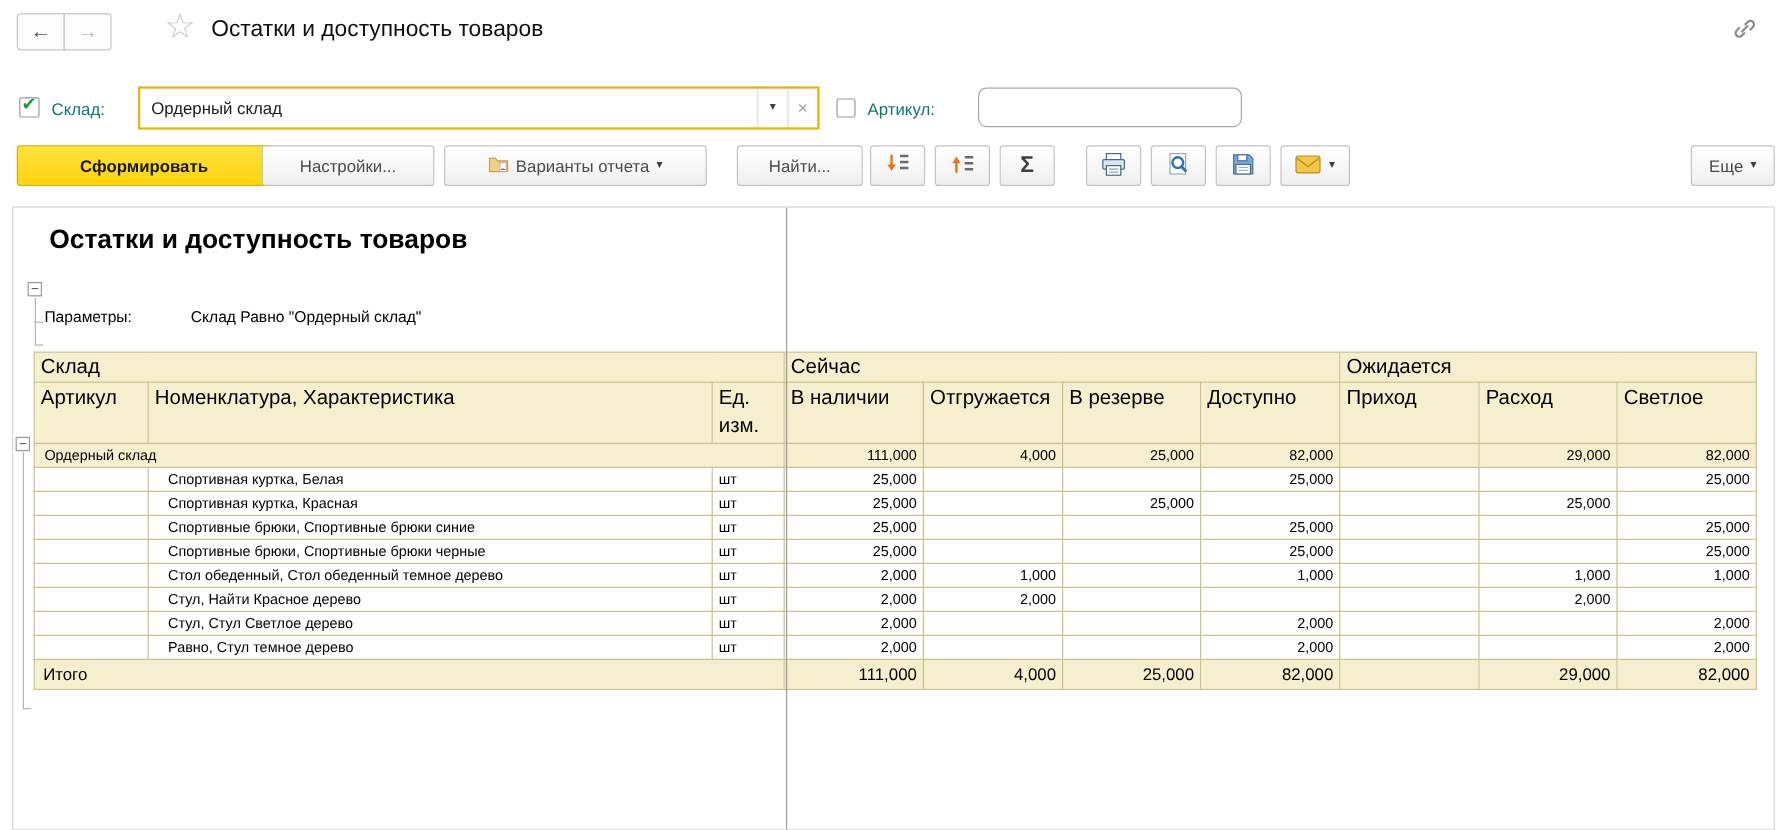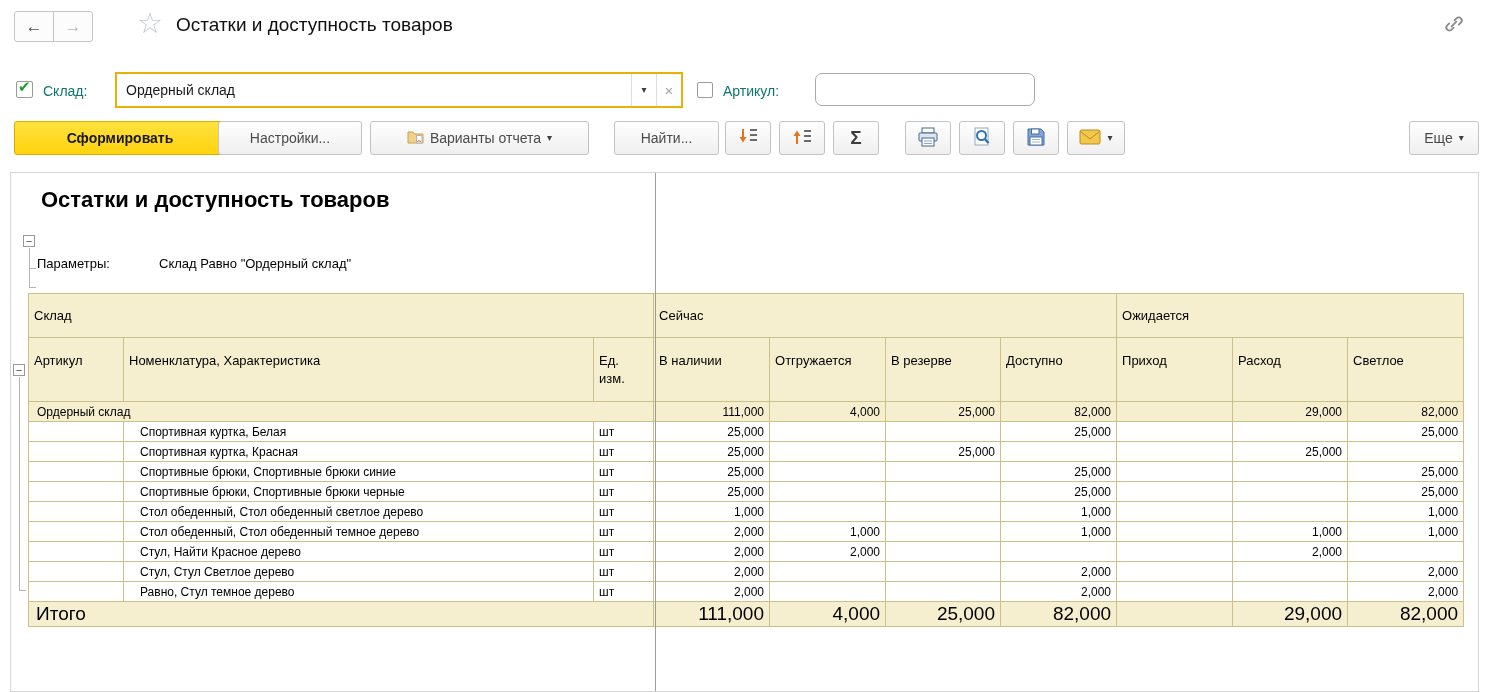--- a/index.html
+++ b/index.html
@@ -56,28 +56,28 @@
   .expander{position:absolute;width:12px;height:12px;border:1px solid #999;background:#fff;font-size:11px;line-height:10px;text-align:center;color:#444;cursor:pointer;z-index:7}
   #exp-params{left:12px;top:62px}
   #exp-group{left:2px;top:191px}
   .tree{position:absolute;background:#b5b5b5;z-index:1}
   .params-label{position:absolute;left:26px;top:83px;font-size:13px;color:#000}
   .params-value{position:absolute;left:148px;top:83px;font-size:13px;color:#000;white-space:nowrap}
 
   
   .rpt-table{position:absolute;left:17px;top:120px;width:1435px;border-collapse:collapse;table-layout:fixed;z-index:2}
   .rpt-table td{border:1px solid var(--grid-line);font-size:12px;color:#000;white-space:nowrap;overflow:hidden;padding:0 5px;background:#fff}
-  tr.band td,tr.cols td{background:var(--band-fill);font-size:13px;vertical-align:top;padding:14px 5px}
+  tr.band td,tr.cols td{background:var(--band-fill);font-size:17px;vertical-align:top;padding:2px 5px}
   tr.band td{height:23px}
   tr.cols td{height:43px;white-space:normal;line-height:1.35}
   tr.data td{height:20px}
   tr.grp td,tr.total td{background:var(--band-fill)}
   tr.grp td{height:20px}
   tr.grp td.lbl{padding-left:8px}
-  tr.total td{height:25px;font-size:19px}
+  tr.total td{height:25px;font-size:14px}
   tr.total td.lbl{padding-left:7px}
   td.num{text-align:right}
   td.indent{padding-left:16px}
 </style>
 </head>
 <body>
 
 <div class="screen">
 
   <div class="nav-group">
@@ -301,32 +301,20 @@
             <td class="num">25,000</td>
             <td class="num"></td>
             <td class="num"></td>
             <td class="num">25,000</td>
             <td class="num"></td>
             <td class="num"></td>
             <td class="num">25,000</td>
           </tr>
 
 
-          <tr class="data">
-            <td></td>
-            <td class="indent">Стол обеденный, Стол обеденный светлое дерево</td>
-            <td>шт</td>
-            <td class="num">1,000</td>
-            <td class="num"></td>
-            <td class="num"></td>
-            <td class="num">1,000</td>
-            <td class="num"></td>
-            <td class="num"></td>
-            <td class="num">1,000</td>
-          </tr>
 
           <tr class="data">
             <td></td>
             <td class="indent">Стол обеденный, Стол обеденный темное дерево</td>
             <td>шт</td>
             <td class="num">2,000</td>
             <td class="num">1,000</td>
             <td class="num"></td>
             <td class="num">1,000</td>
             <td class="num"></td>

